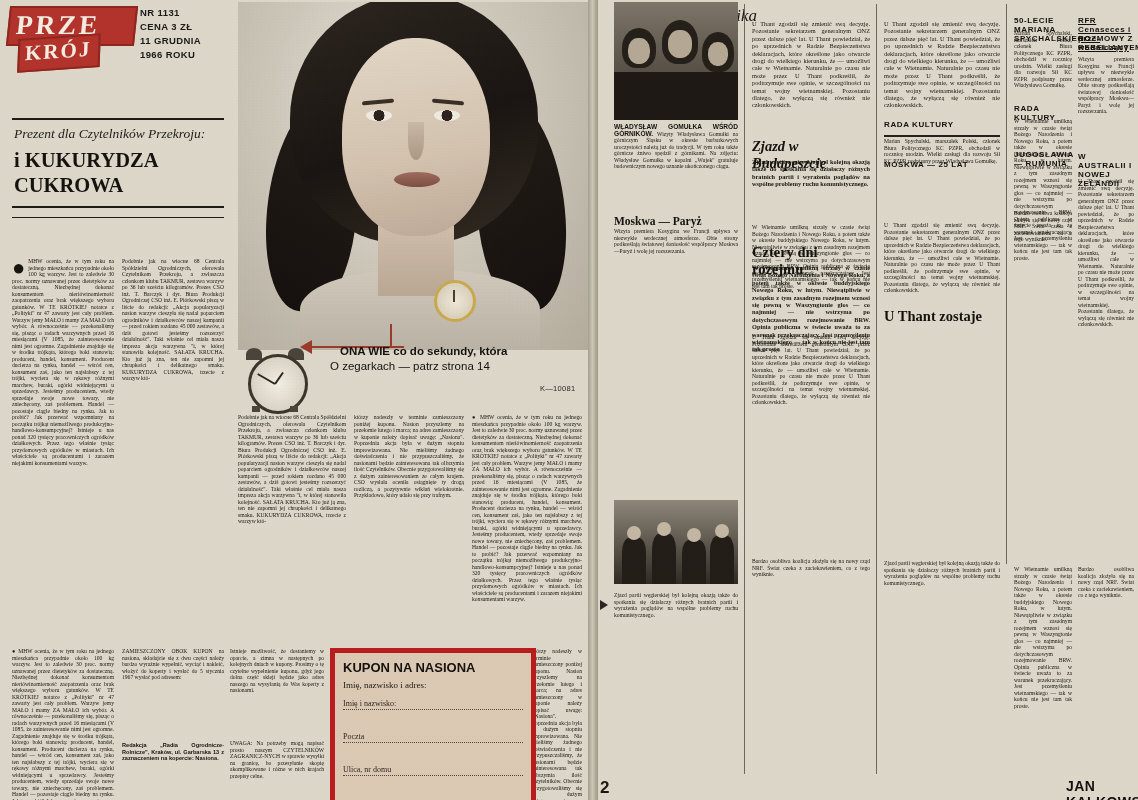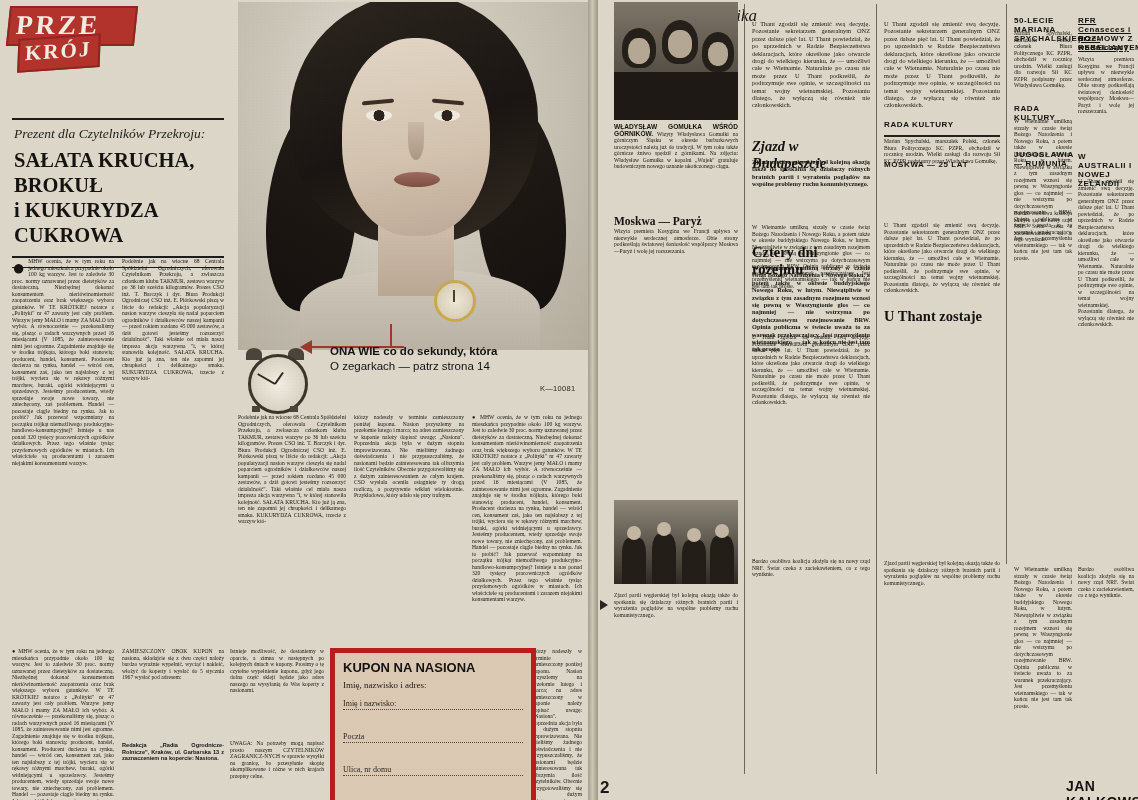--- a/index.html
+++ b/index.html
@@ -77,21 +77,21 @@
   .clk-foot{position:absolute;top:58px;width:8px;height:6px;background:#4a443a;}
   .clk-foot.l{left:14px;} .clk-foot.r{left:52px;}
   #arrow{position:absolute;left:290px;top:322px;width:120px;height:48px;}
   .arw-line{position:absolute;left:18px;top:24px;width:96px;height:2px;background:#9a3a2c;}
   .arw-curve{position:absolute;left:100px;top:2px;width:2px;height:24px;background:#9a3a2c;}
   .arw-head{position:absolute;left:10px;top:18px;width:0;height:0;
     border-top:7px solid transparent;border-bottom:7px solid transparent;border-right:12px solid #9a3a2c;}
 
   #clockcap{position:absolute;left:330px;top:344px;width:252px;
     font-family:"Liberation Sans",sans-serif;font-size:11.5px;line-height:15px;color:#14120f;}
-  #clockcap .num{font-weight:bold;}
+  #clockcap .num{font-weight:bold;margin-left:10px;}
   #photocred{position:absolute;left:540px;top:384px;font-family:"Liberation Sans",sans-serif;
     font-size:7.5px;color:#2a2720;letter-spacing:.3px;}
 
   
   #promo{position:absolute;left:12px;top:118px;width:212px;}
   .promo-rule{height:2px;background:#1d1b17;margin:0 0 6px 0;}
   .promo-kicker{font-style:italic;font-size:13.5px;color:#1d1b17;margin:0 0 6px 2px;}
   .promo-title{font-weight:bold;font-size:20.5px;line-height:25px;color:#14120f;margin:2px 0 2px 2px;}
   .promo-title .l2{display:block;}
   .promo-rule2{height:1.5px;background:#1d1b17;margin:8px 0 7px 0;}
@@ -156,20 +156,24 @@
   <div id="masthead">
     <div class="logo-box">
       <div class="logo-przekroj">
         <span>PRZE</span>
       </div>
       <div class="logo-kroj">
         <span>KRÓJ</span>
       </div>
     </div>
   </div>
+  <div id="issue" style="white-space:pre-line">NR 1131
+CENA 3 ZŁ
+11 GRUDNIA
+1966 ROKU</div>
 
   <div id="photo">
     <div class="ph-bg"></div>
     <div class="ph-hair2"></div>
       <div class="ph-hair3"></div>
     <div class="ph-hair"></div>
     <div class="ph-body"></div>
     <div class="ph-neck"></div>
     <div class="ph-face"></div>
     <div class="ph-brow l"></div>
@@ -198,21 +202,20 @@
   </div>
   <div id="clockcap">
     <div><span class="num">ONA WIE co do sekundy, która</span></div>
     <div>O zegarkach — patrz strona 14</div>
   </div>
 
   <div id="promo">
     <div class="promo-rule"></div>
     <div class="promo-kicker">Prezent dla Czytelników Przekroju:</div>
     <div class="promo-title">
-      <span>SAŁATA KRUCHA, BROKUŁ</span>
       <span class="l2">i KUKURYDZA CUKROWA</span>
     </div>
     <div class="promo-rule2"></div>
     <div class="promo-rule2" style="margin-top:9px"></div>
   </div>
 
   <div class="col t7 dropcap" style="left:12px;top:258px;width:102px;height:380px;">● MHW ocenia, że w tym roku na jednego mieszkańca przypadnie około 100 kg warzyw. Jest to zaledwie 30 proc. normy uznawanej przez dietetyków za dostateczną. Niezbędnej dokonać konsumentom nieriówinomierność zaopatrzenia oraz brak większego wyboru gatunków.
 
 W TE KRÓTKIEJ notatce z „Polityki" nr 47 zawarty jest cały problem. Warzyw jemy MAŁO i mamy ZA MAŁO ich wybór. A równocześnie — przekonaliśmy się, pisząc o radach warzywnych przed 16 miesiącami (V 1085, że zainteresowanie nimi jest ogromne.
 

